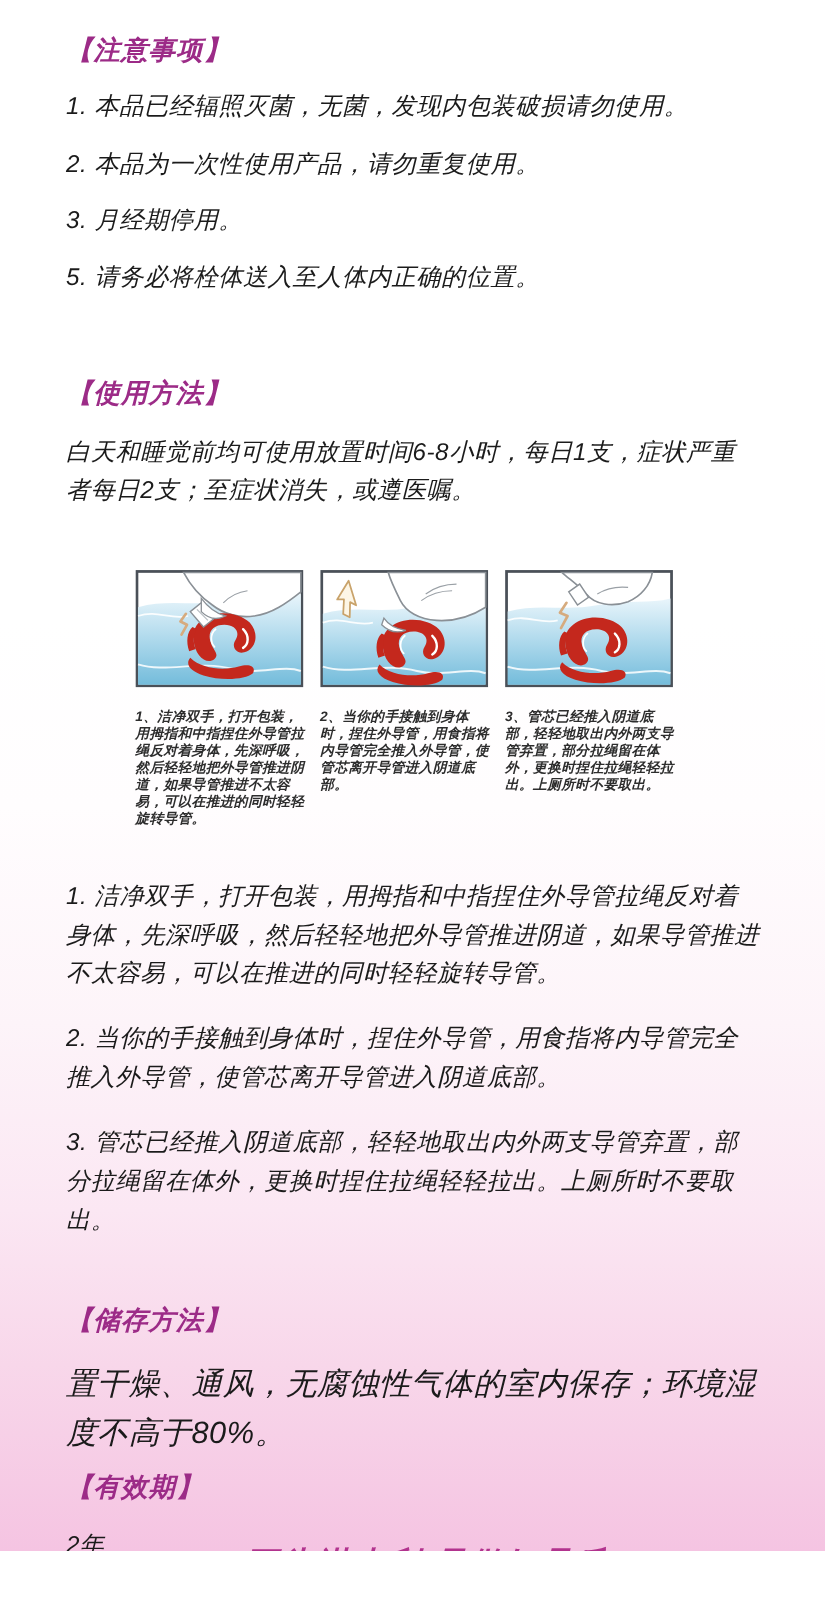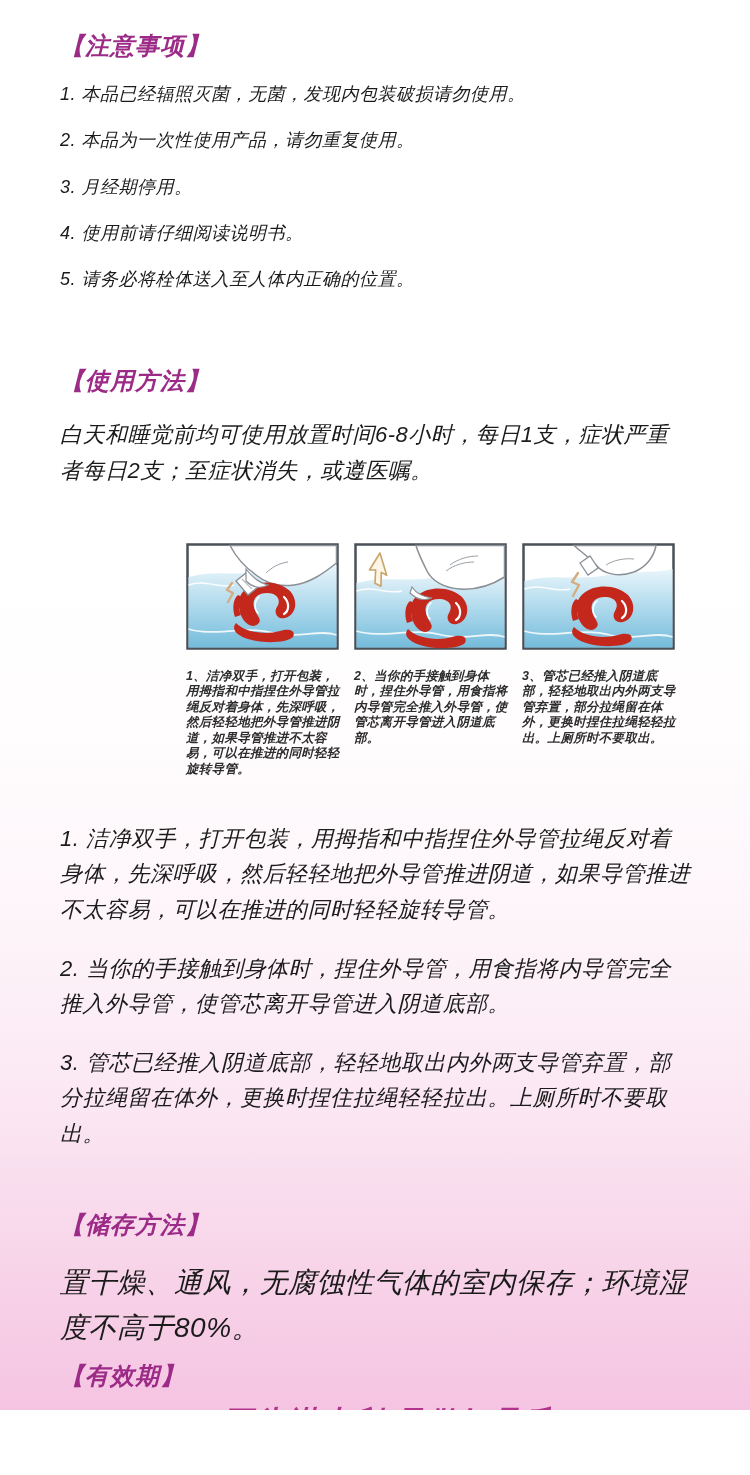--- a/index.html
+++ b/index.html
@@ -28,38 +28,38 @@
 
   .section-title {
     font-size: 24px;
     font-weight: bold;
     color: #9c2b87;
     letter-spacing: 1px;
     margin-bottom: 20px;
   }
 
   .notice-item {
-    font-size: 18px;
+    font-size: 22px;
     line-height: 1.35;
     margin-bottom: 22px;
     letter-spacing: 0.5px;
   }
 
   .usage-section { margin-top: 74px; }
 
   .usage-desc {
     font-size: 22px;
     line-height: 1.62;
     letter-spacing: 0.5px;
   }
 
   .figures-row {
     margin-top: 54px;
     display: flex;
-    justify-content: flex-end;
+    justify-content: center;
   }
 
   .figure { width: 168px; }
 
   .fig-img {
     display: block;
     width: 153px;
     height: 107px;
   }
 
@@ -113,21 +113,20 @@
 <body>
 
 <div class="page">
   <div class="content">
 
     <div class="notice-section">
       <div class="section-title">【注意事项】</div>
       <p class="notice-item">1. 本品已经辐照灭菌，无菌，发现内包装破损请勿使用。</p>
       <p class="notice-item">2. 本品为一次性使用产品，请勿重复使用。</p>
       <p class="notice-item">3. 月经期停用。</p>
-      <p class="notice-item">4. 使用前请仔细阅读说明书。</p>
       <p class="notice-item">5. 请务必将栓体送入至人体内正确的位置。</p>
     </div>
 
     <div class="usage-section">
       <div class="section-title">【使用方法】</div>
       <p class="usage-desc">白天和睡觉前均可使用放置时间6-8小时，每日1支，症状严重者每日2支；至症状消失，或遵医嘱。</p>
 
       <div class="figures-row">
 
         <div class="figure">

